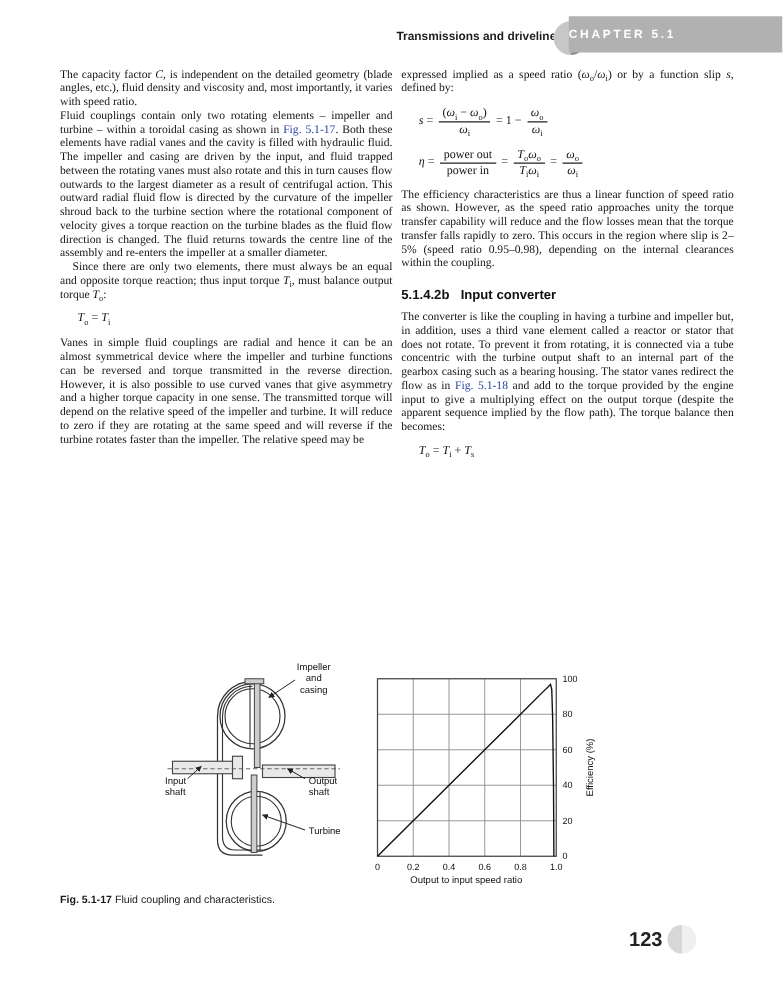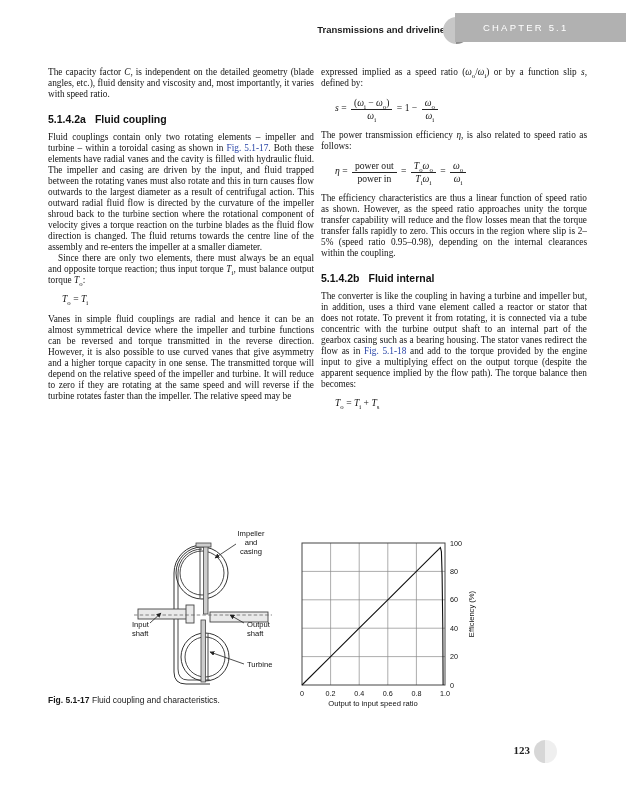--- a/index.html
+++ b/index.html
@@ -10,108 +10,104 @@
   }
   
   .running-title{
     position:absolute;top:24px;left:230px;width:215px;text-align:right;
     font-family:"Liberation Sans",sans-serif;font-size:9.5px;font-weight:700;color:#1d1d1d;
   }
   .chapter-banner{
     position:absolute;top:13px;left:455px;width:171px;height:29px;background:#b1b1b1;
   }
   .chapter-banner .chapter-label{
-    display:block;padding-left:28px;line-height:29px;
-    font-family:"Liberation Sans",sans-serif;font-size:9.5px;font-weight:400;
+    display:block;line-height:29px;
+    font-family:"Liberation Sans",sans-serif;font-size:9.5px;font-weight:700;
     letter-spacing:2.2px;color:#ffffff;
   }
   .banner-circle{
     position:absolute;top:17px;left:443px;width:27px;height:27px;border-radius:50%;
     background:linear-gradient(90deg,#c7c7c7 0 50%,#8d8d8d 50% 100%);
   }
   
   .col{position:absolute;top:55px;width:266px;font-size:9.3px;line-height:11px;text-align:justify;}
   .col-left{left:48px;}
   .col-right{left:321px;}
   .col p{margin:0 0 0 0;}
-  .col p.cont{margin-top:12px;}
+  .col p.cont{margin-top:0;}
   .para-indent{text-indent:10px;}
   h3.sec{
     font-family:"Liberation Sans",sans-serif;font-size:10.5px;font-weight:700;color:#111;
     margin:14px 0 7px 0;text-align:left;
   }
   h3.sec .sec-num{margin-right:9px;}
   .ref-link{color:#2743a6;}
   .it{}
   .var{font-style:italic;}
   sub{font-size:6.8px;line-height:0;}
   
   .eq{margin:8px 0 9px 14px;font-size:9.6px;text-align:left;line-height:1.1;}
   .eq span{white-space:pre;}
   .frac{display:inline-block;vertical-align:middle;text-align:center;margin:0 2px;line-height:1.15;}
   .fnum{display:block;padding:0 3px 0.5px 3px;border-bottom:0.8px solid #222;}
   .fden{display:block;padding:0.5px 3px 0 3px;}
   
   .diagram-svg{position:absolute;left:120px;top:526px;}
   .chart-svg{position:absolute;left:295px;top:538px;}
   .fig-caption{
-    position:absolute;left:48px;top:695px;font-family:"Liberation Sans",sans-serif;
+    position:absolute;left:48px;top:714px;font-family:"Liberation Sans",sans-serif;
     font-size:8.5px;color:#1a1a1a;
   }
   .fig-caption .cap-label{font-weight:700;}
   
   .dline{stroke:#333;stroke-width:1;fill:none;}
   .dthin{stroke:#333;stroke-width:0.9;fill:none;}
   .dfillgray{fill:#cdcdcd;stroke:#444;stroke-width:0.8;}
   .dfilllight{fill:#e9e9e9;stroke:#444;stroke-width:0.9;}
   .dlabel{font-family:"Liberation Sans",sans-serif;font-size:7.6px;fill:#111;}
   .leader{stroke:#222;stroke-width:0.8;fill:none;}
   .grid{stroke:#8a8a8a;stroke-width:0.7;}
   .plotborder{fill:none;stroke:#444;stroke-width:1;}
   .dataline{fill:none;stroke:#101010;stroke-width:1.1;}
   .tick{font-family:"Liberation Sans",sans-serif;font-size:7.2px;fill:#111;}
   .axis-label{font-family:"Liberation Sans",sans-serif;font-size:7.6px;fill:#111;}
   
   .page-number{
     position:absolute;left:495px;top:744px;width:35px;text-align:right;
-    font-family:Liberation Serif, serif;font-size:11px;font-weight:700;color:#222;
+    font-family:Liberation Sans, sans-serif;font-size:16px;font-weight:700;color:#222;
   }
   .footer-circle{
     position:absolute;left:534px;top:740px;width:23px;height:23px;border-radius:50%;
     background:linear-gradient(90deg,#d7d7d7 0 50%,#efefef 50% 100%);
   }
 </style>
 </head>
 <body>
 
 <div class="running-title">Transmissions and driveline</div>
 <div class="banner-circle"></div>
 <div class="chapter-banner">
   <span class="chapter-label">CHAPTER 5.1</span>
 </div>
 
 <div class="col col-left">
   <p class="cont"><span>The capacity factor </span><span class="var">C</span><span>, is independent on the detailed geometry (blade angles, etc.), fluid density and viscosity and, most importantly, it varies with speed ratio.</span></p>
-  <h3 class="sec">
-    <span class="sec-num">5.1.4.2a</span><span>Fluid coupling</span>
-  </h3>
   <p><span>Fluid couplings contain only two rotating elements – impeller and turbine – within a toroidal casing as shown in </span><span class="ref-link">Fig. 5.1-17</span><span>. Both these elements have radial vanes and the cavity is filled with hydraulic fluid. The impeller and casing are driven by the input, and fluid trapped between the rotating vanes must also rotate and this in turn causes flow outwards to the largest diameter as a result of centrifugal action. This outward radial fluid flow is directed by the curvature of the impeller shroud back to the turbine section where the rotational component of velocity gives a torque reaction on the turbine blades as the fluid flow direction is changed. The fluid returns towards the centre line of the assembly and re-enters the impeller at a smaller diameter.</span></p>
   <p class="para-indent"><span>Since there are only two elements, there must always be an equal and opposite torque reaction; thus input torque </span><span class="var">T</span><sub>i</sub><span>, must balance output torque </span><span class="var">T</span><sub>o</sub><span>:</span></p>
   <div class="eq"><span class="var">T</span><sub>o</sub><span> = </span><span class="var">T</span><sub>i</sub></div>
   <p><span>Vanes in simple fluid couplings are radial and hence it can be an almost symmetrical device where the impeller and turbine functions can be reversed and torque transmitted in the reverse direction. However, it is also possible to use curved vanes that give asymmetry and a higher torque capacity in one sense. The transmitted torque will depend on the relative speed of the impeller and turbine. It will reduce to zero if they are rotating at the same speed and will reverse if the turbine rotates faster than the impeller. The relative speed may be</span></p>
 </div>
 
 <div class="col col-right">
   <p class="cont"><span>expressed implied as a speed ratio (</span><span class="var">ω</span><sub>o</sub><span>/</span><span class="var">ω</span><sub>i</sub><span>) or by a function slip </span><span class="var">s</span><span>, defined by:</span></p>
   <div class="eq"><span class="var">s</span><span> = </span><span class="frac"><span class="fnum"><span>(</span><span class="var">ω</span><sub>i</sub><span> − </span><span class="var">ω</span><sub>o</sub><span>)</span></span><span class="fden"><span class="var">ω</span><sub>i</sub></span></span><span> = 1 − </span><span class="frac"><span class="fnum"><span class="var">ω</span><sub>o</sub></span><span class="fden"><span class="var">ω</span><sub>i</sub></span></span></div>
-  <p><span>The power transmission efficiency </span><span class="var">η</span><span>, is also related to speed ratio as follows:</span></p>
   <div class="eq"><span class="var">η</span><span> = </span><span class="frac"><span class="fnum"><span>power out</span></span><span class="fden"><span>power in</span></span></span><span> = </span><span class="frac"><span class="fnum"><span class="var">T</span><sub>o</sub><span class="var">ω</span><sub>o</sub></span><span class="fden"><span class="var">T</span><sub>i</sub><span class="var">ω</span><sub>i</sub></span></span><span> = </span><span class="frac"><span class="fnum"><span class="var">ω</span><sub>o</sub></span><span class="fden"><span class="var">ω</span><sub>i</sub></span></span></div>
   <p><span>The efficiency characteristics are thus a linear function of speed ratio as shown. However, as the speed ratio approaches unity the torque transfer capability will reduce and the flow losses mean that the torque transfer falls rapidly to zero. This occurs in the region where slip is 2–5% (speed ratio 0.95–0.98), depending on the internal clearances within the coupling.</span></p>
   <h3 class="sec">
-    <span class="sec-num">5.1.4.2b</span><span>Fluid internal</span>
+    <span class="sec-num">5.1.4.2b</span><span>Input converter</span>
   </h3>
   <p><span>The converter is like the coupling in having a turbine and impeller but, in addition, uses a third vane element called a reactor or stator that does not rotate. To prevent it from rotating, it is connected via a tube concentric with the turbine output shaft to an internal part of the gearbox casing such as a bearing housing. The stator vanes redirect the flow as in </span><span class="ref-link">Fig. 5.1-18</span><span> and </span><span class="it">add</span><span> to the torque provided by the engine input to give a multiplying effect on the output torque (despite the apparent sequence implied by the flow path). The torque balance then becomes:</span></p>
   <div class="eq"><span class="var">T</span><sub>o</sub><span> = </span><span class="var">T</span><sub>i</sub><span> + </span><span class="var">T</span><sub>s</sub></div>
 </div>
 
 <svg class="diagram-svg" width="195" height="172" viewBox="0 0 195 172">
   <defs>
     <marker id="arr" markerWidth="7" markerHeight="7" refX="5.5" refY="3" orient="auto">
       <path d="M0,0 L6,3 L0,6 z" fill="#222"></path>
     </marker>

